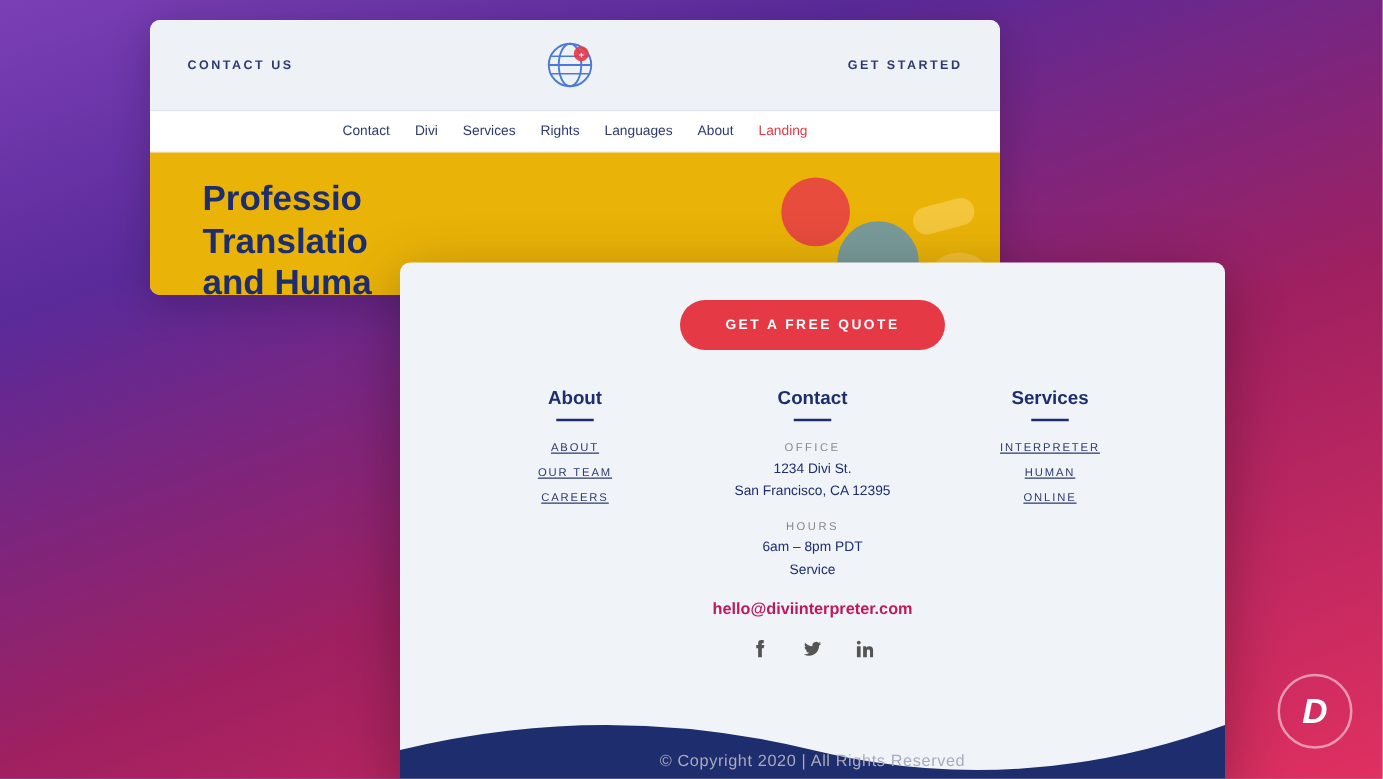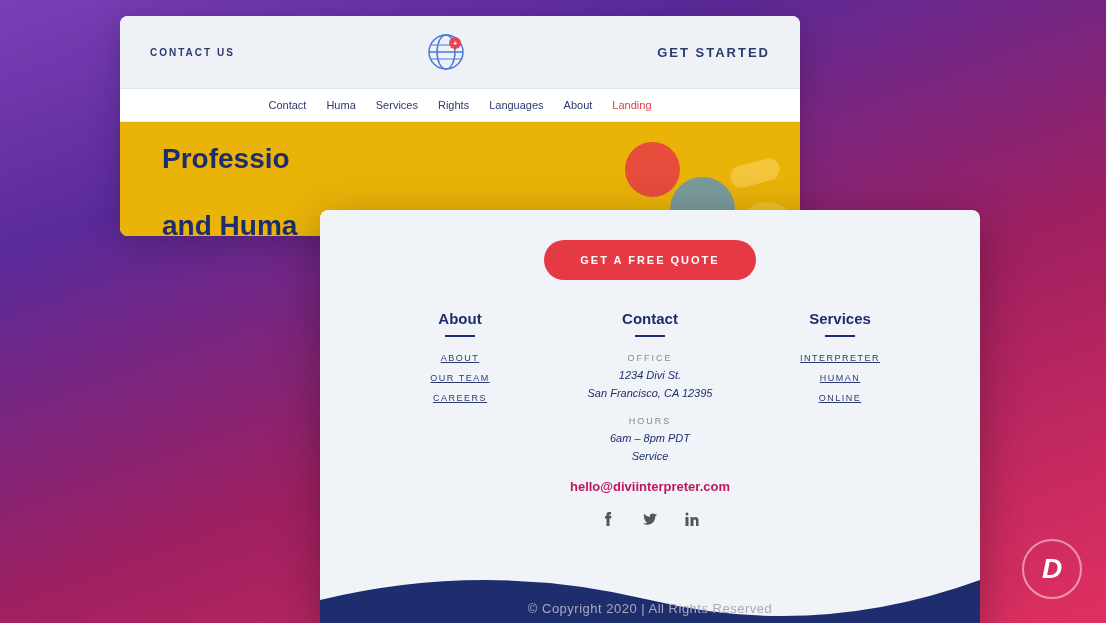--- a/index.html
+++ b/index.html
@@ -75,21 +75,21 @@
 
     .globe-icon-wrap {
       width: 44px;
       height: 44px;
       display: flex;
       align-items: center;
       justify-content: center;
     }
 
     .get-started-label {
-      font-size: 13px;
+      font-size: 10px;
       letter-spacing: 2px;
       color: #2d3a6e;
       font-weight: 600;
       text-transform: uppercase;
       text-align: right;
     }
 
     .back-card-nav {
       background: white;
       padding: 10px 30px;
@@ -255,21 +255,20 @@
       text-transform: uppercase;
       color: #888;
       margin-bottom: 4px;
     }
 
     .contact-addr {
       font-size: 11px;
       color: #1e2d6e;
       line-height: 1.6;
       margin-bottom: 14px;
-      font-style: italic;
     }
 
     .contact-email {
       font-size: 13px;
       color: #be185d;
       font-weight: 600;
       margin-top: 10px;
     }
 
     
@@ -338,32 +337,32 @@
         <line x1="4" y1="26" x2="34" y2="26" stroke="#4a7ad9" stroke-width="1.2"></line>
         <circle cx="28" cy="10" r="6" fill="#e63946" opacity="0.9"></circle>
         <text x="26" y="13" font-size="7" fill="white" font-weight="bold">+</text>
       </svg>
     </div>
     <span class="get-started-label">Get Started</span>
   </div>
 
   <div class="back-card-nav">
     <a href="#">Contact</a>
-    <a href="#">Huma</a>
+    <a href="#">Divi</a>
     <a href="#">Services</a>
     <a href="#">Rights</a>
     <a href="#">Languages</a>
     <a href="#">About</a>
     <a class="active" href="#" style="color:#e63946;">Landing</a>
   </div>
 
   <div class="back-card-hero">
     <div class="hero-title">
       <span>Professio</span><br>
-      <br>
+      <span>Translatio</span><br>
       <span>and Huma</span>
     </div>
 
     <div class="blob-red"></div>
     <div class="blob-blue"></div>
     <div class="blob-yellow"></div>
     <div class="blob-yellow2"></div>
   </div>
 </div>
 

